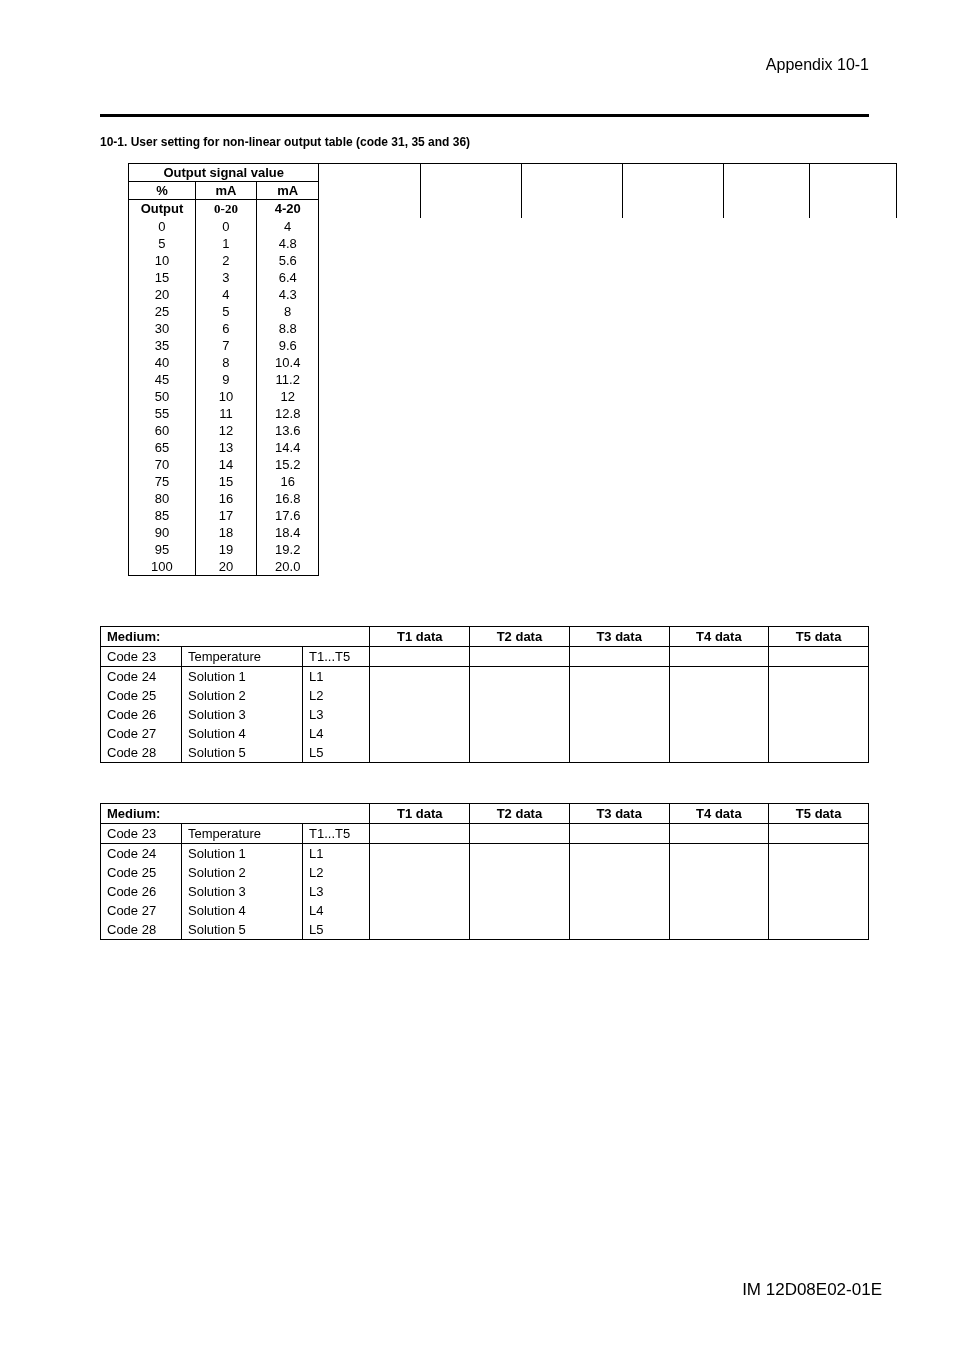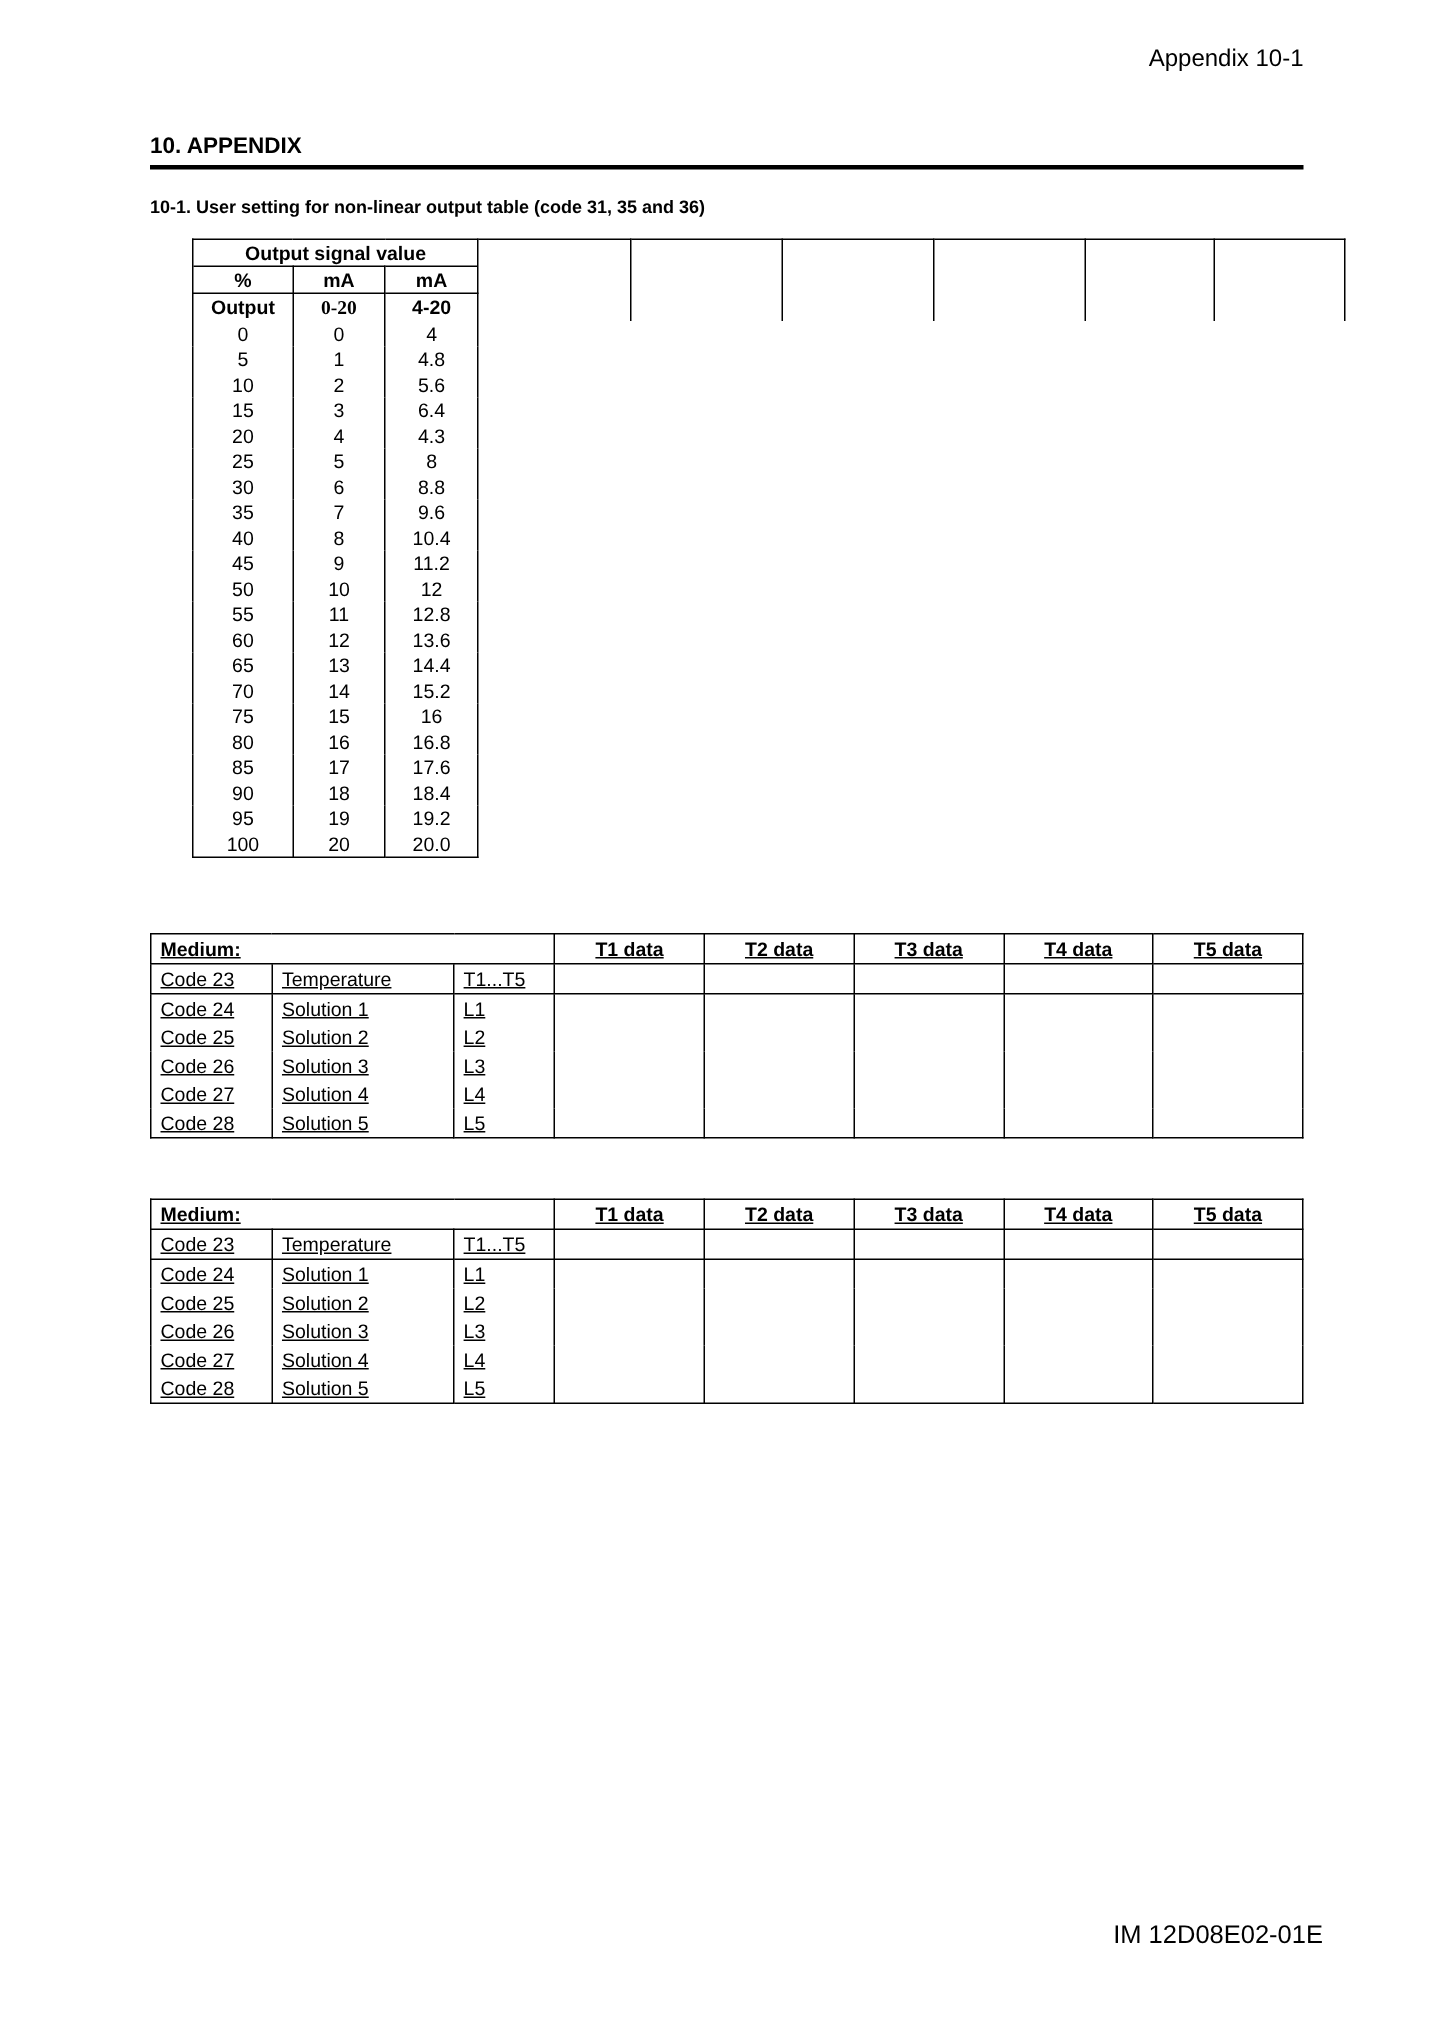--- a/index.html
+++ b/index.html
@@ -5,21 +5,21 @@
   body {
     margin: 0;
     padding: 0;
     font-family: Arial, Helvetica, sans-serif;
     font-size: 14px;
     color: #000;
     background: #fff;
     width: 954px;
   }
   .page {
-    padding: 31px 85px 40px 100px;
+    padding: 56px 85px 40px 100px;
     box-sizing: border-box;
     min-height: 1350px;
     position: relative;
   }
   .header-right {
     text-align: right;
     font-size: 16px;
     margin-bottom: 40px;
   }
   .section-title {
@@ -55,21 +55,20 @@
   table.output-table .noborder-t { border-top: none; }
   table.output-table .noborder-tb { border-top: none; border-bottom: none; }
   table.output-table .col-narrow { width: 58px; }
 
   
   table.matrix {
     border-collapse: collapse;
     width: 100%;
     font-size: 13px;
     margin-bottom: 40px;
-    text-decoration: underline;
   }
   table.matrix td, table.matrix th {
     border: 1px solid #000;
     padding: 2px 6px;
     text-align: left;
     vertical-align: middle;
   }
   table.matrix .label-col { width: 70px; }
   table.matrix .desc-col { width: 110px; }
   table.matrix .l-col { width: 55px; }
@@ -84,21 +83,20 @@
     font-size: 17px;
   }
   .spacer { height: 50px; }
 </style>
 </head>
 <body>
 
 <div class="page">
   <div class="header-right">Appendix 10-1</div>
 
-  <div class="section-title">10. APPENDIX</div>
   <hr class="thick-rule">
 
   <div class="subsection">10-1. User setting for non-linear output table (code 31, 35 and 36)</div>
 
   <table class="output-table">
     <tbody>
         <tr>
       <td colspan="3" class="noborder-b" style="font-weight:bold;">Output signal value</td>
       <td class="noborder-b" style="width:120px;"></td>
       <td class="noborder-b" style="width:120px;"></td>

